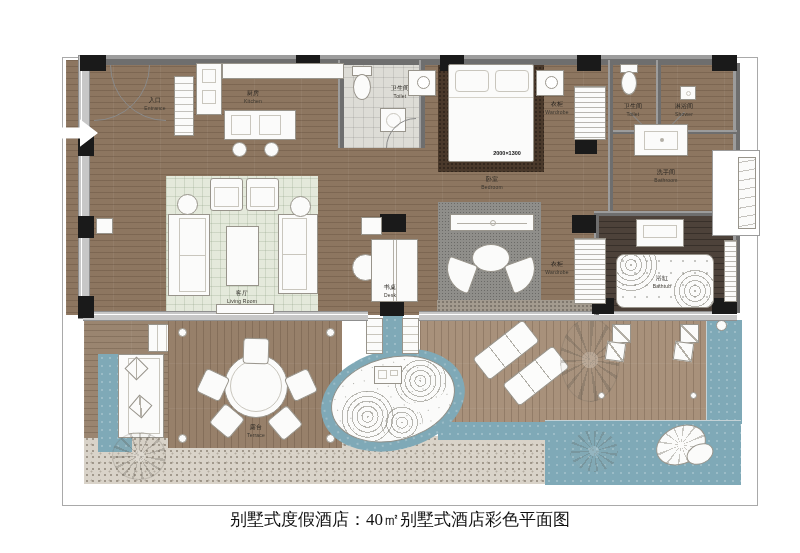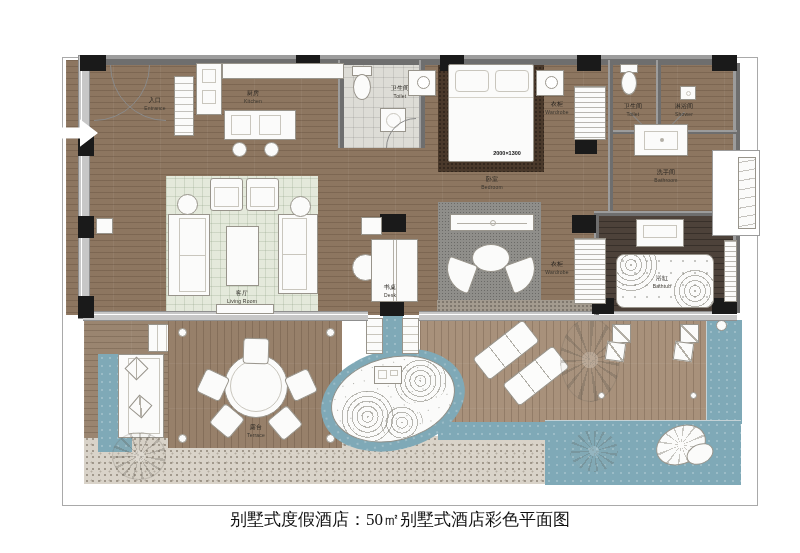--- a/index.html
+++ b/index.html
@@ -316,14 +316,14 @@
   </div>
   <div class="furn circle" style="left:472px;top:244px;width:38px;height:28px;"></div>
   <div class="furn" style="left:444px;top:260px;width:30px;height:30px;border-radius:3px 3px 3px 26px;transform:rotate(20deg);"></div>
   <div class="furn" style="left:508px;top:260px;width:30px;height:30px;border-radius:3px 3px 26px 3px;transform:rotate(-20deg);"></div>
 
   <div class="lbl" style="left:256px;top:431px;">
     <span class="zh">露台</span>
     <span class="en">Terrace</span>
   </div>
 
-  <div id="caption">别墅式度假酒店：50㎡别墅式酒店彩色平面图</div>
+  <div id="caption">别墅式度假酒店：40㎡别墅式酒店彩色平面图</div>
 </div>
 
 </body></html>

